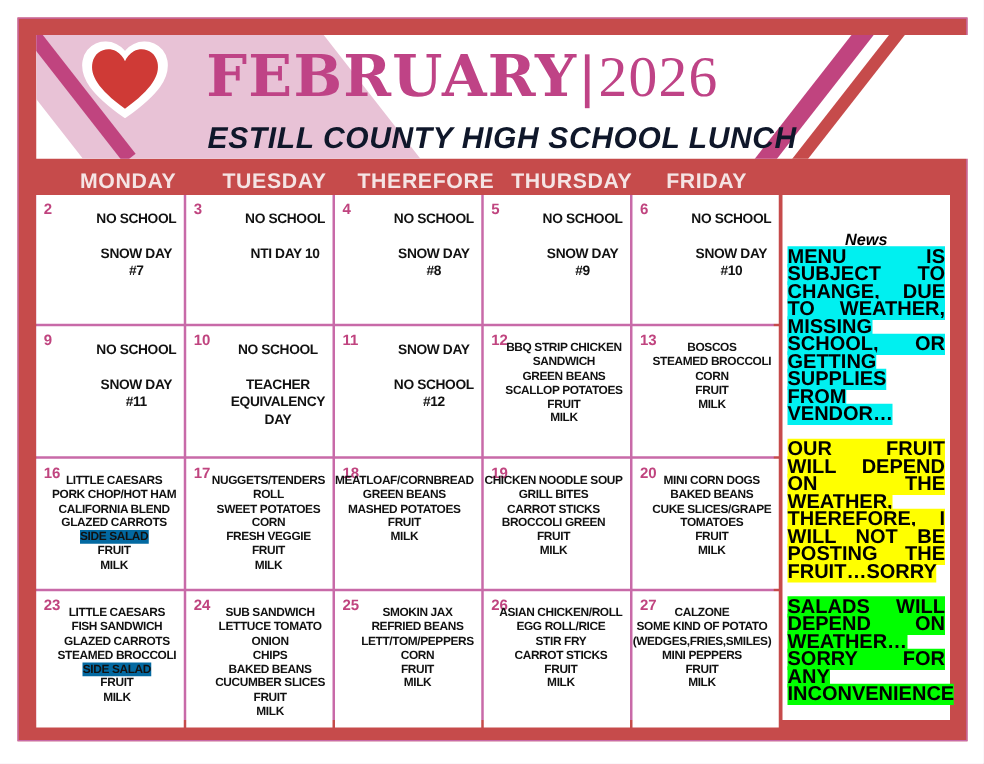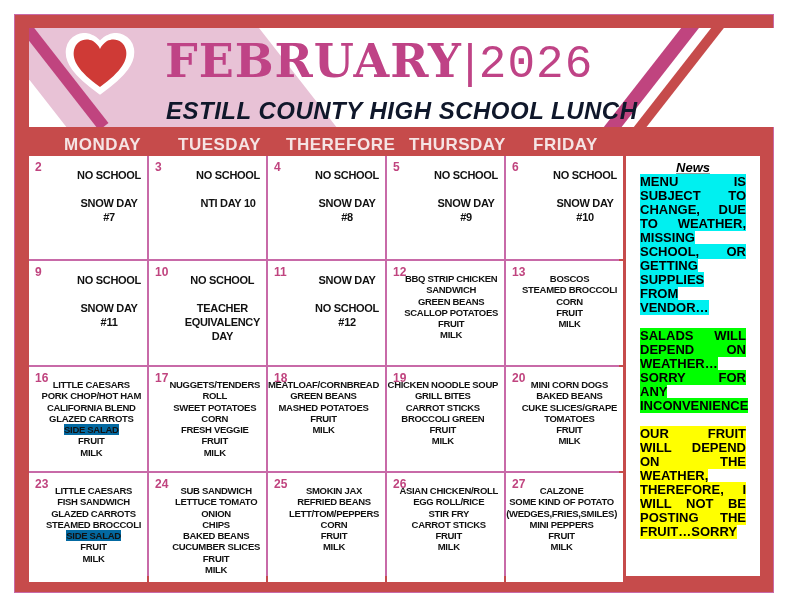--- a/index.html
+++ b/index.html
@@ -6,32 +6,32 @@
   body { width:787px; height:611px; position:relative; overflow:hidden; font-family:"Liberation Sans", sans-serif; }
   .frame { position:absolute; left:14px; top:14px; width:760px; height:579px; background:#c64b4b; border:1px solid #c86aa8; box-sizing:border-box; }
   .header { position:absolute; left:29px; top:28px; width:747px; height:99px; background:#ffffff; overflow:hidden; }
   .header .pinkband { position:absolute; left:-40px; top:0; width:270px; height:99px; background:#e8c2d6; transform:skewX(38deg); transform-origin:top left; }
   .header .stripe1 { position:absolute; left:-10px; top:0; width:12px; height:130px; background:#c0447f; transform:rotate(-38deg); transform-origin:top left; }
   .header .stripe-r1 { position:absolute; left:660px; top:-10px; width:14px; height:140px; background:#c0447f; transform:rotate(38deg); transform-origin:top left; }
   .header .stripe-r2 { position:absolute; left:690px; top:-10px; width:10px; height:140px; background:#c64b4b; transform:rotate(38deg); transform-origin:top left; }
   .heart { position:absolute; left:65px; top:33px; width:70px; height:62px; }
   .title { position:absolute; left:165px; top:36px; font-family:"DejaVu Serif", serif; font-weight:bold; font-size:46px; color:#bf4386; letter-spacing:1px; line-height:50px; }
   .title .sep { font-family:"Liberation Sans", sans-serif; font-weight:normal; font-size:46px; color:#bf4386; margin:0 2px; }
-  .title .year { font-family:Liberation Mono, monospace; font-weight:normal; color:#bf4386; }
+  .title .year { font-family:Liberation Serif, serif; font-weight:normal; color:#bf4386; }
   .subtitle { position:absolute; left:166px; top:97px; font-family:"Liberation Sans", sans-serif; font-weight:bold; font-style:italic; font-size:24px; color:#0f172a; letter-spacing:0.5px; }
   .days { position:absolute; top:135px; font-size:17px; font-weight:bold; color:#f5e4e4; letter-spacing:0.5px; }
   .grid { position:absolute; left:29px; top:156px; width:590px; height:420px; display:grid; grid-template-columns:118px 117px 117px 117px 117px; grid-template-rows:103px 104px 104px 109px; background:#c86aa8; gap:2px; }
   .cell { background:#fff; position:relative; }
   .cell .num { position:absolute; left:6px; top:4px; font-size:12px; font-weight:bold; color:#c0447f; }
   .cell .items { position:absolute; right:6px; top:12px; text-align:center; font-family:"Liberation Sans", sans-serif; font-weight:bold; font-size:9.5px; line-height:11.3px; color:#111; letter-spacing:-0.3px; }
   .cell .big { font-size:11px; line-height:14px; }
   .hl-green { background:#0369a1; }
   .news { position:absolute; left:626px; top:156px; width:134px; height:420px; background:#fff; }
-  .news .head { text-align:center; font-weight:bold; font-style:italic; font-size:13px; margin-top:4px; color:#000; text-decoration:underline; text-decoration-color:#999; }
-  .news p { margin:0; font-size:13px; font-weight:bold; line-height:14px; text-align:justify; color:#000; padding:0 14px; }
+  .news .head { text-align:center; font-weight:bold; font-style:italic; font-size:13px; margin-top:28px; color:#000; text-decoration:underline; text-decoration-color:#999; }
+  .news p { margin:0; font-size:16px; font-weight:bold; line-height:14px; text-align:justify; color:#000; padding:0 4px; }
   .hl-cyan { background:#00f0f0; }
   .hl-yellow { background:#ffff00; }
   .hl-lime { background:#00ff00; }
 </style>
 </head>
 <body>
 
 <div class="frame"></div>
 
 <div class="header">
@@ -263,15 +263,15 @@
         <div><span>MINI PEPPERS</span></div>
         <div><span>FRUIT</span></div>
         <div><span>MILK</span></div>
       </div>
     </div>
   </div>
 
 <div class="news">
   <div class="head">News</div>
   <p style="margin-top:0"><span class="hl-cyan">MENU IS SUBJECT TO CHANGE, DUE TO WEATHER, MISSING SCHOOL, OR GETTING SUPPLIES FROM VENDOR…</span></p>
+  <p style="margin-top:14px"><span class="hl-yellow">OUR FRUIT WILL DEPEND ON THE WEATHER, THEREFORE, I WILL NOT BE POSTING THE FRUIT…SORRY</span></p>
   <p style="margin-top:14px"><span class="hl-lime">SALADS WILL DEPEND ON WEATHER…SORRY FOR ANY INCONVENIENCE</span></p>
-  <p style="margin-top:14px"><span class="hl-yellow">OUR FRUIT WILL DEPEND ON THE WEATHER, THEREFORE, I WILL NOT BE POSTING THE FRUIT…SORRY</span></p>
 </div>
 
 </body></html>

